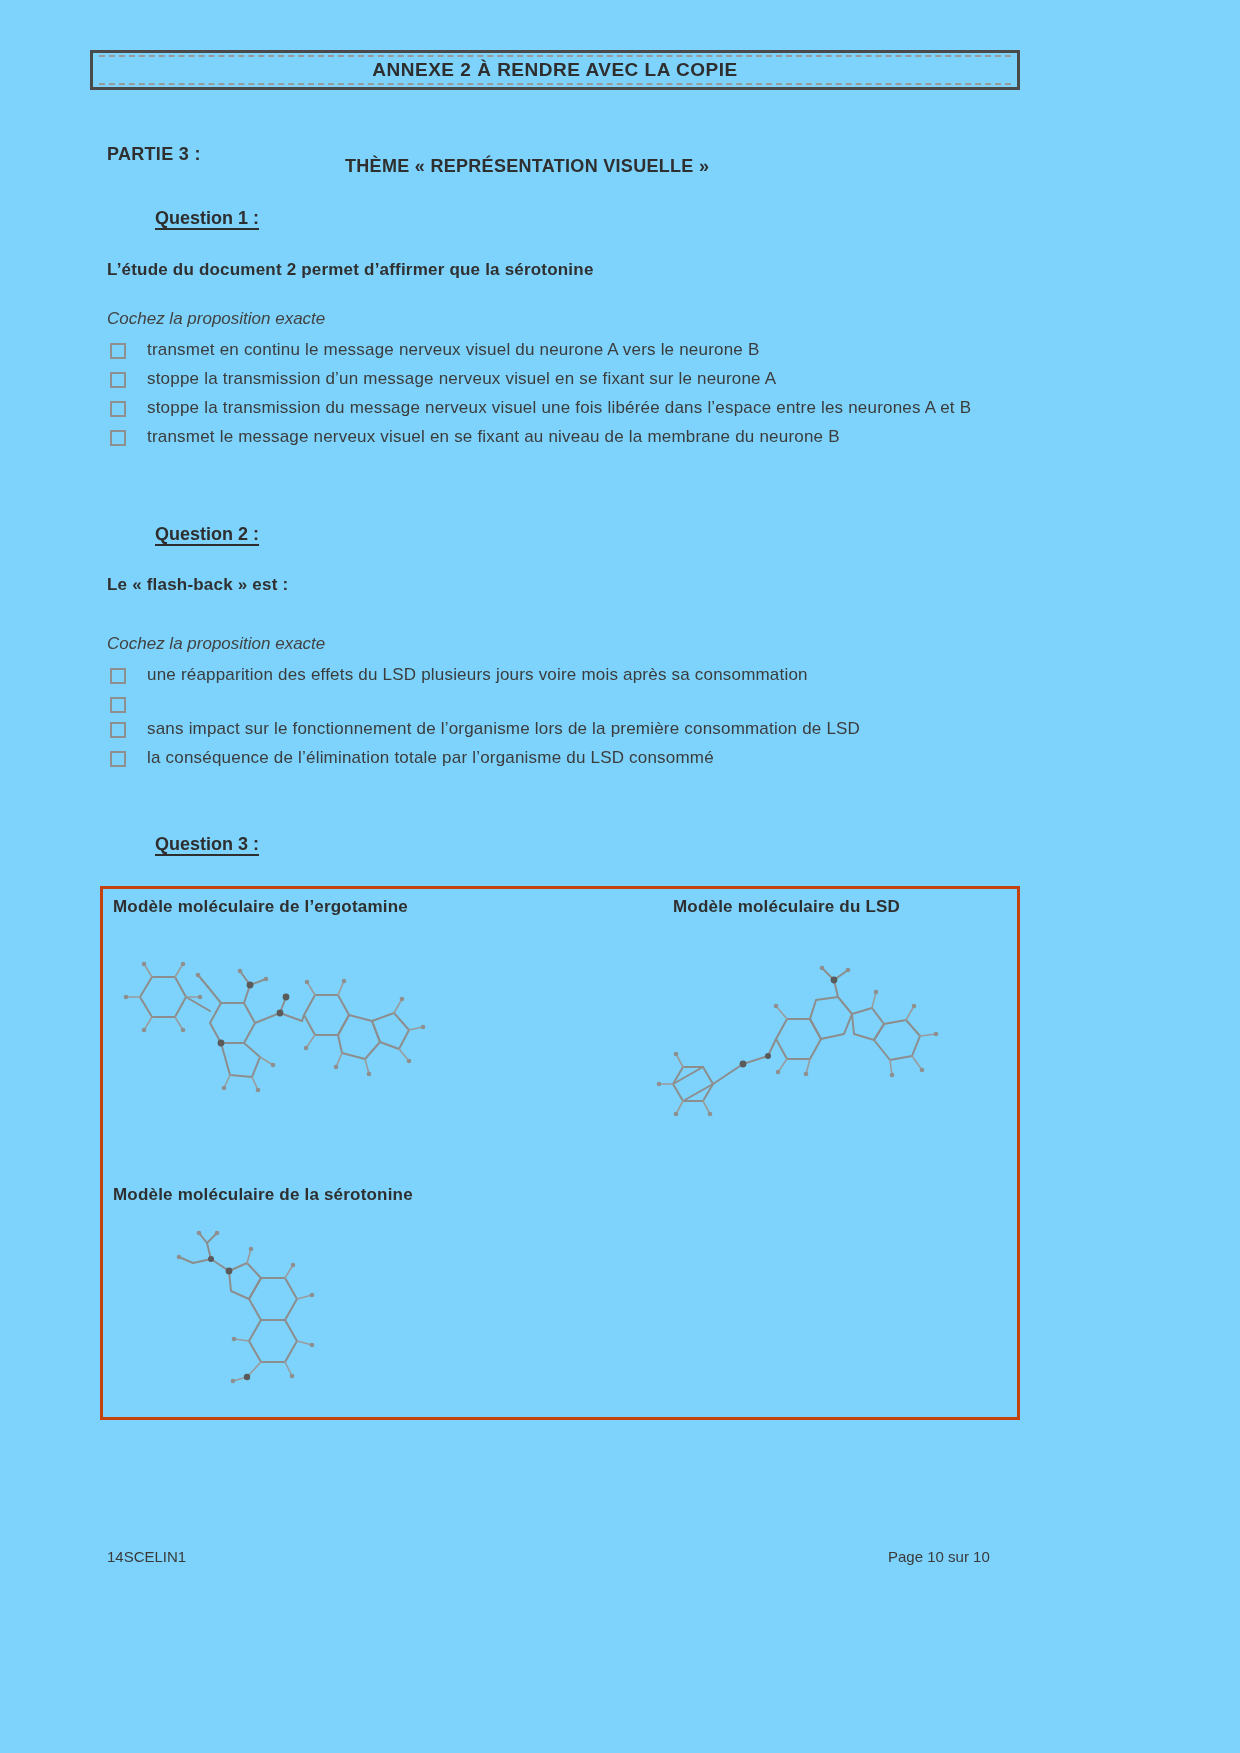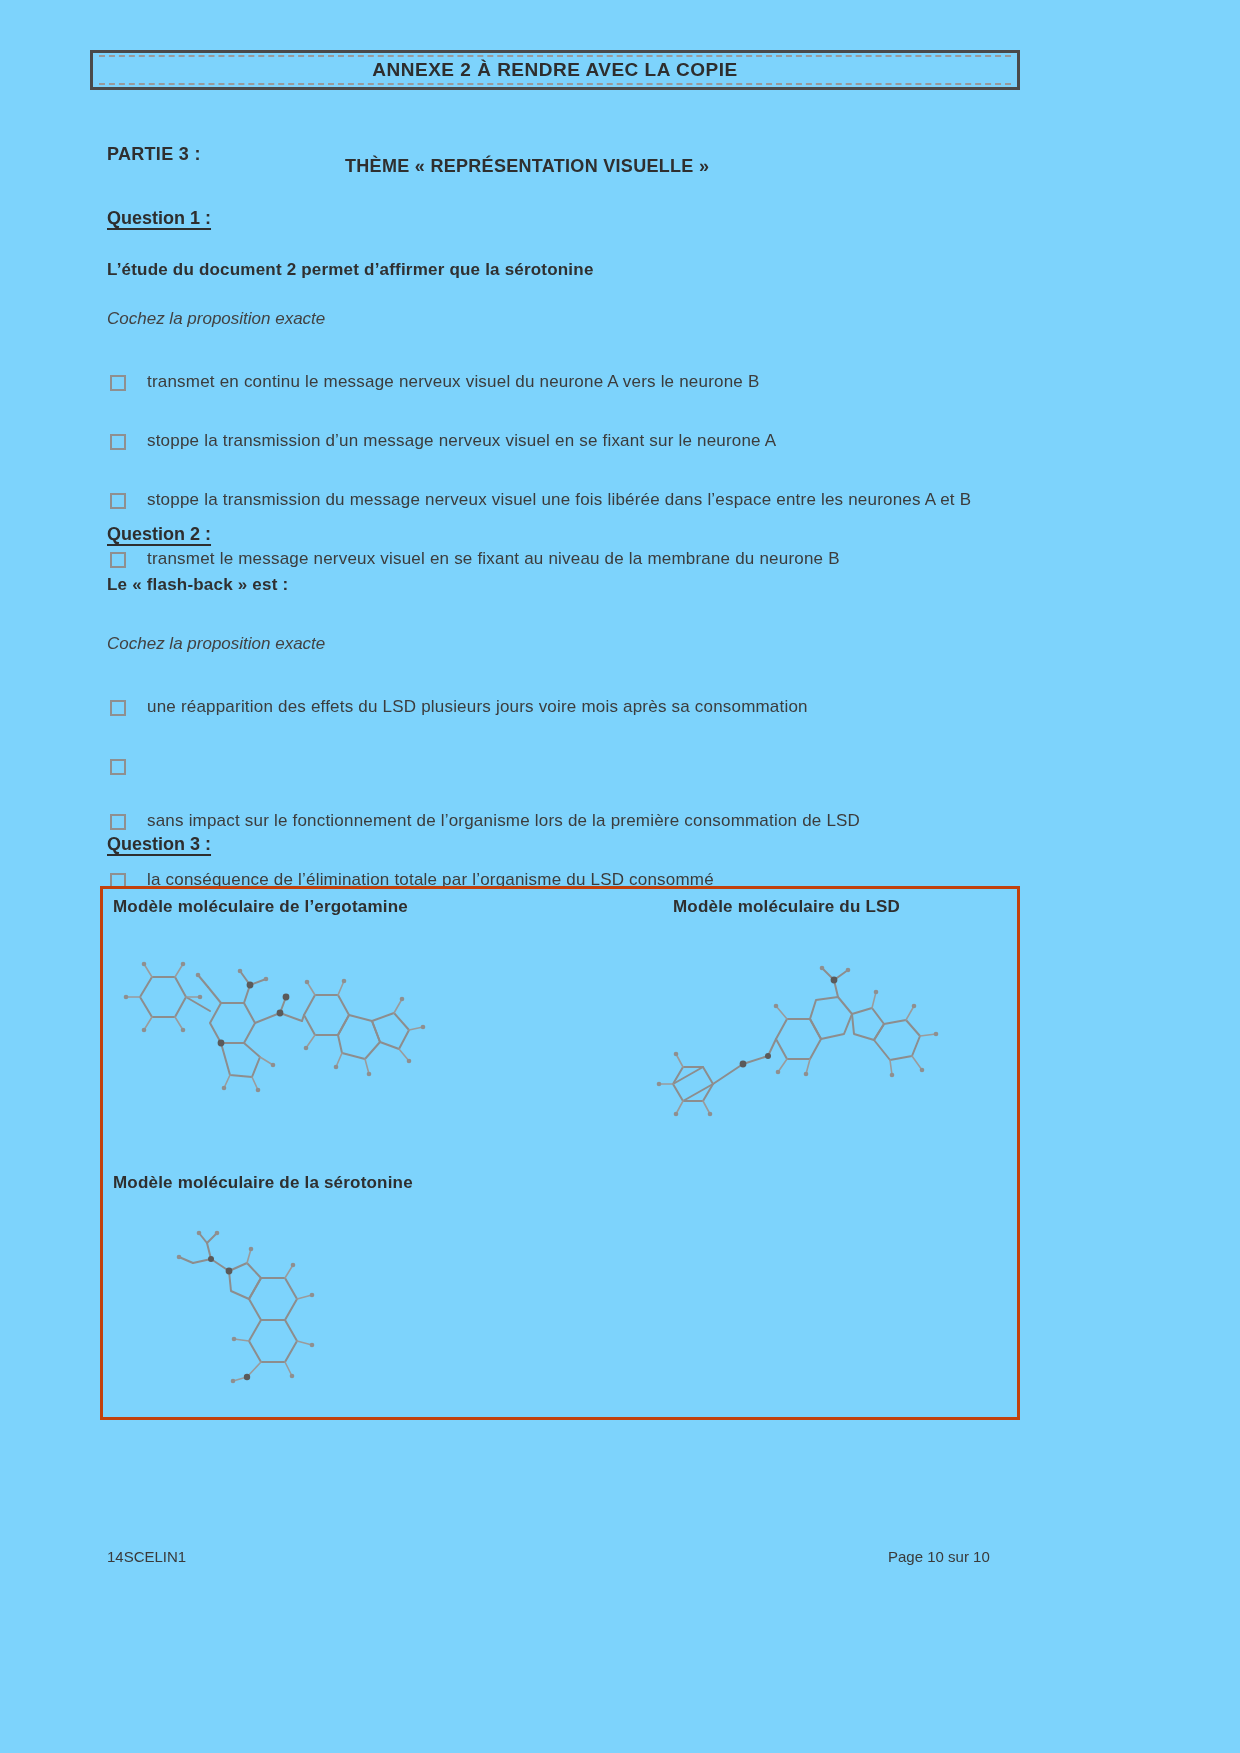--- a/index.html
+++ b/index.html
@@ -24,26 +24,26 @@
   .banner::before{top:2px;}
   .banner::after{bottom:2px;}
   .banner-text{
     font-size:19px;font-weight:bold;color:#2e2e2e;letter-spacing:.5px;
   }
   .part-label,.theme-title{
     font-size:18px;font-weight:bold;color:#2f2f2f;letter-spacing:.3px;
   }
   .q-heading{
     font-size:18px;font-weight:bold;color:#2e2e2e;
-    text-decoration:underline;text-underline-offset:4px;text-decoration-thickness:2px;
+    text-decoration:underline;text-underline-offset:4px;text-decoration-thickness:2px;margin-left:48px;
   }
   .stmt{font-size:17px;font-weight:bold;color:#303030;letter-spacing:.2px;}
   .instruction{font-size:17px;font-style:italic;color:#424242;}
   .options{width:908px;}
-  .option-row{display:flex;gap:21px;margin-bottom:2px;margin-top:32px;}
+  .option-row{display:flex;gap:21px;margin-bottom:2px;}
   .checkbox{
     flex:0 0 12px;width:12px;height:12px;margin-top:7px;
     border:2px solid #8f8f8f;background:transparent;
   }
   .option-text{
     font-size:17px;line-height:27px;color:#3c3c3c;text-align:justify;letter-spacing:.2px;
   }
   
   .figure-box{
     left:100px;top:886px;width:914px;height:528px;
@@ -114,21 +114,21 @@
       <span class="option-text">la conséquence de l’élimination totale par l’organisme du LSD consommé</span>
     </div>
   </div>
 
   <span class="abs q-heading" style="left:107px;top:834px;">Question 3 :</span>
 
   <div class="abs figure-box">
 
     <span class="abs fig-label" style="left:10px;top:8px;">Modèle moléculaire de l’ergotamine</span>
     <span class="abs fig-label" style="left:570px;top:8px;">Modèle moléculaire du LSD</span>
-    <span class="abs fig-label" style="left:10px;top:284px;">Modèle moléculaire de la sérotonine</span>
+    <span class="abs fig-label" style="left:10px;top:296px;">Modèle moléculaire de la sérotonine</span>
 
     <div class="molecule" style="left:15px;top:48px;">
       <svg width="330" height="215" viewBox="0 0 330 215">
         <g class="bond">
           <polygon points="68,60 57,80 34,80 22,60 34,40 57,40"></polygon>
           <line x1="68" y1="60" x2="92" y2="74"></line>
           <polygon points="137,86 126,106 103,106 92,86 103,66 126,66"></polygon>
           <polygon points="126,106 142,120 134,140 112,138 103,106"></polygon>
           <polyline points="126,66 132,48"></polyline>
           <line x1="132" y1="48" x2="122" y2="34"></line>

